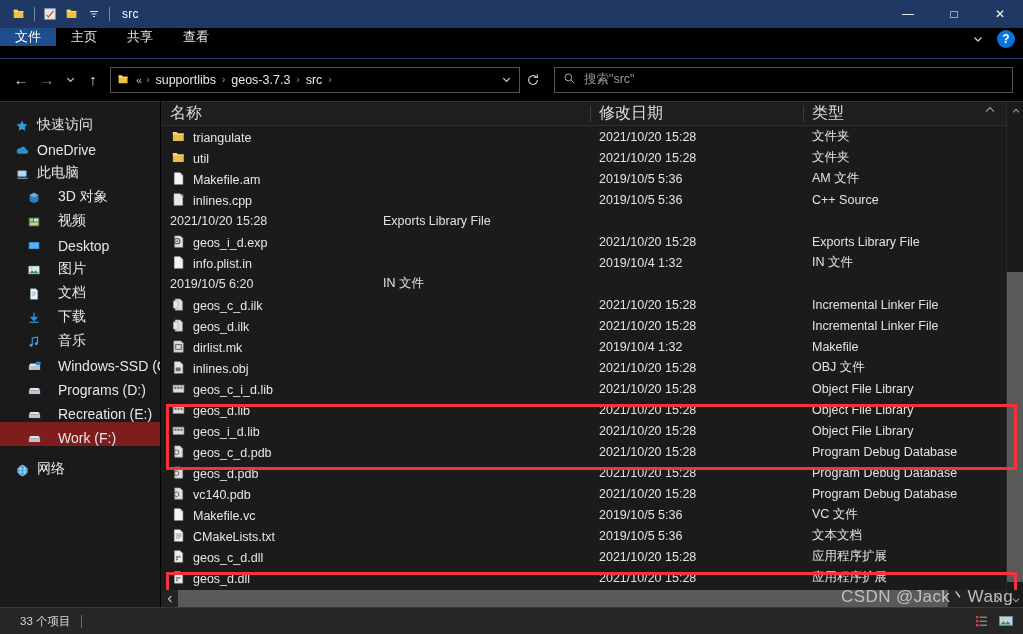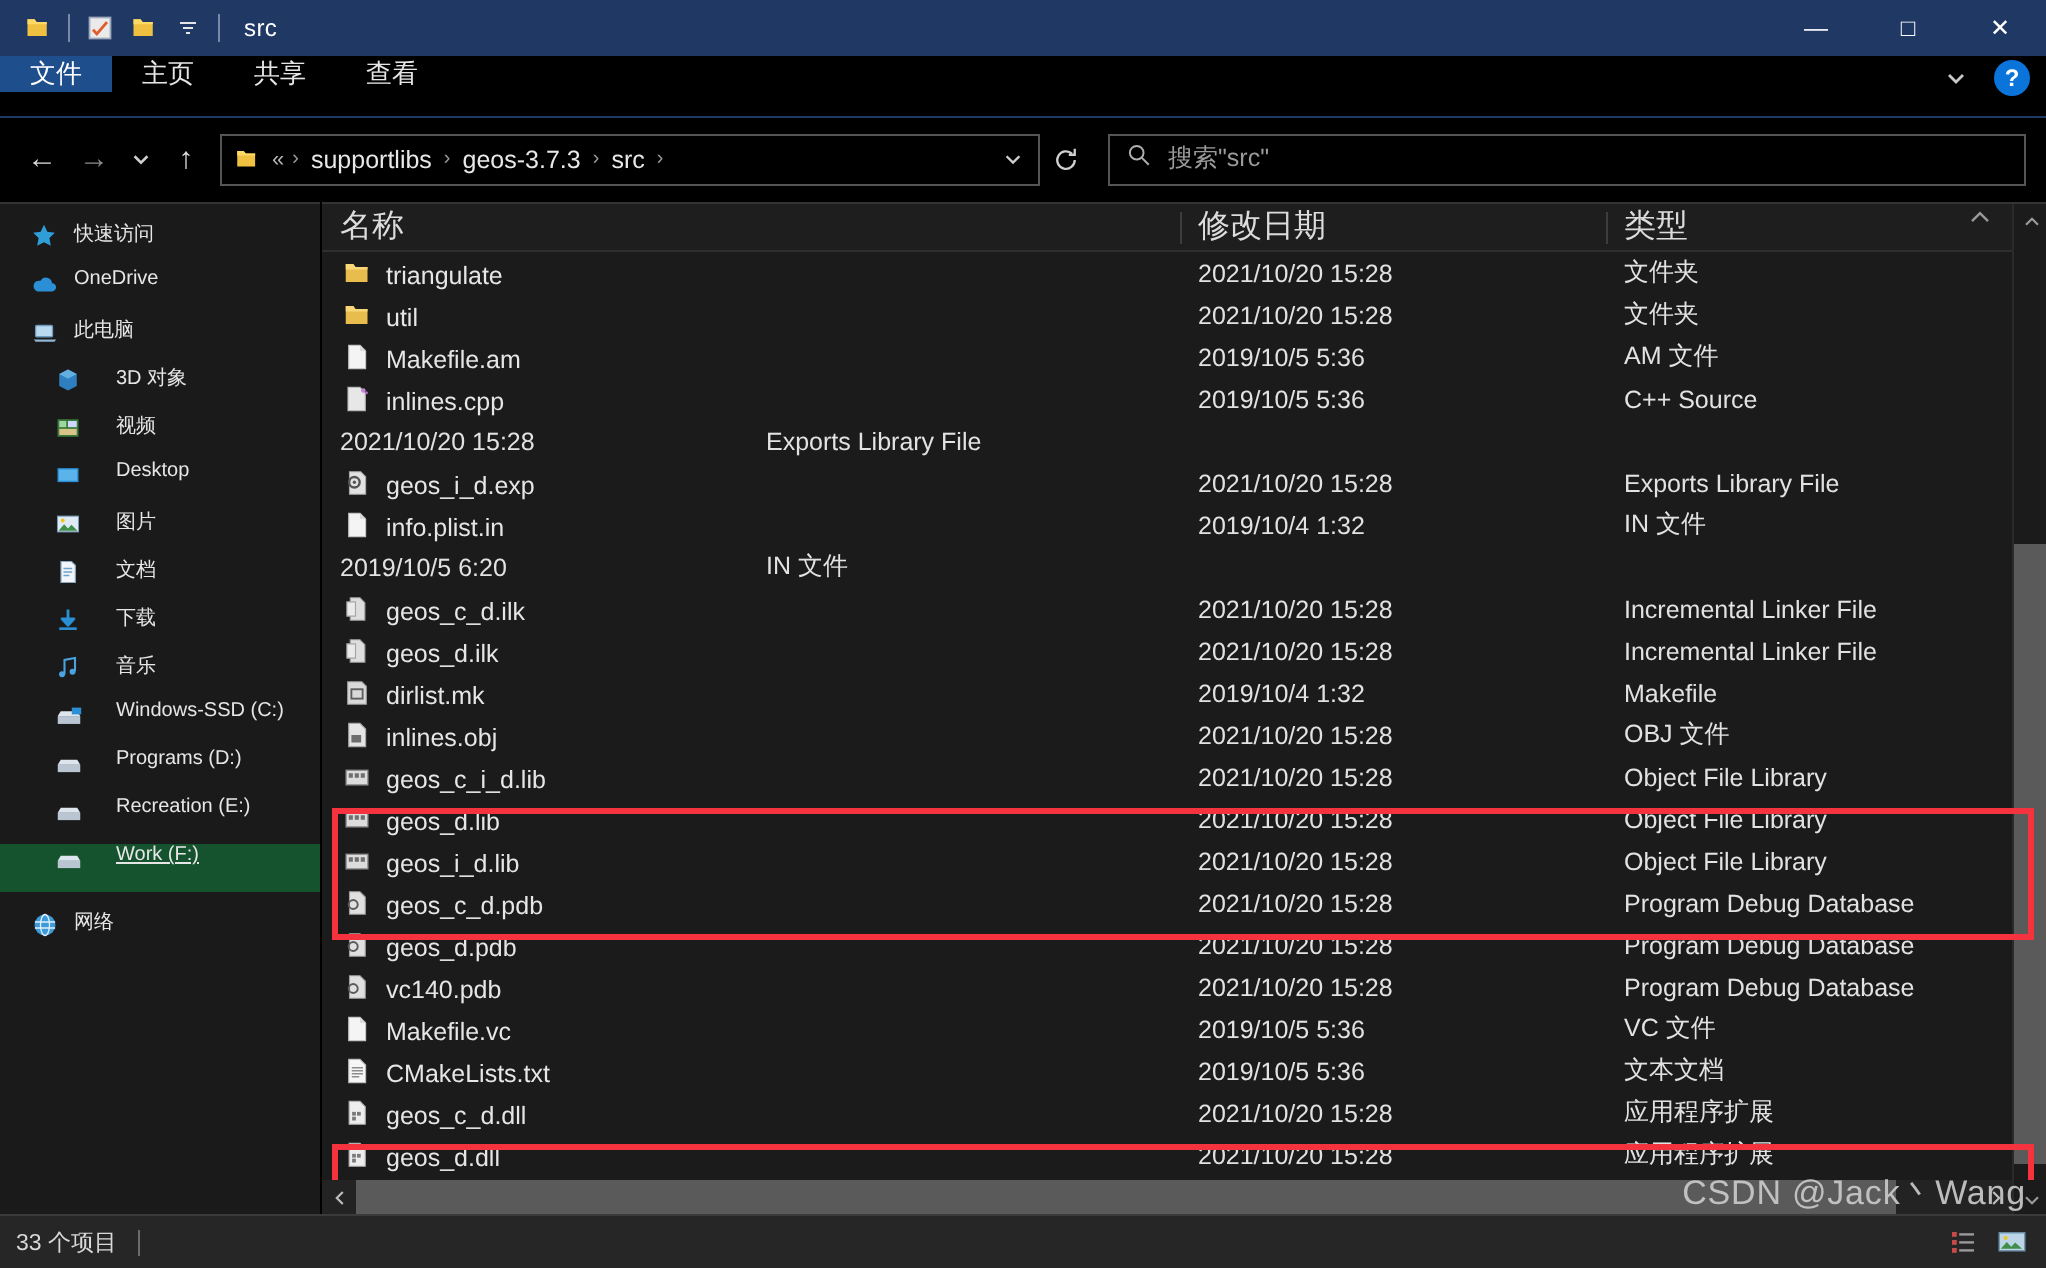--- a/index.html
+++ b/index.html
@@ -101,25 +101,25 @@
 
   
   .sidebar {
     position: absolute; left: 0; top: 101px; width: 160px; height: 506px;
     background: #1a1a1a;
     border-top: 1px solid #333;
     overflow: hidden;
     padding-top: 8px;
   }
   .nav-item {
-    height: 24px; display: flex; align-items: flex-start; gap: 7px;
-    padding-left: 14px; font-size: 10px; color: #e6e6e6; white-space: nowrap;
+    height: 24px; display: flex; align-items: flex-end; gap: 7px;
+    padding-left: 14px; font-size: 14px; color: #e6e6e6; white-space: nowrap;
   }
   .nav-item.indent { padding-left: 26px; gap: 16px; }
-  .nav-item.selected { background: #14532d; text-decoration: underline; }
+  .nav-item.selected { background: #7f1d1d; }
   .nav-ico { width: 16px; height: 16px; display: flex; align-items: center; justify-content: center; flex: 0 0 16px; }
 
   
   .mainpane {
     position: absolute; left: 161px; top: 101px;
     width: 862px; height: 506px;
     background: #1b1b1b;
     border-top: 1px solid #333;
   }
   .colheader {
@@ -185,21 +185,21 @@
   .hscroll-left { left: 0; }
   .hscroll-right { right: 0; }
   .hthumb { position: absolute; left: 17px; top: 0; height: 17px; width: 770px; background: #5a5a5a; }
 
   
   .statusbar {
     position: absolute; left: 0; bottom: 0; width: 1023px; height: 27px;
     background: #262626; border-top: 1px solid #3a3a3a;
     display: flex; align-items: center;
   }
-  .status-left { font-size: 11.5px; color: #d8d8d8; padding-left: 8px; display:flex; align-items:center; gap:10px; }
+  .status-left { font-size: 11.5px; color: #d8d8d8; padding-left: 20px; display:flex; align-items:center; gap:10px; }
   .status-sep { width: 1px; height: 13px; background: #6b6b6b; display:inline-block; }
   .status-right { margin-left: auto; display: flex; align-items: center; gap: 2px; padding-right: 6px; }
   .viewbtn { width: 22px; height: 21px; display:flex; align-items:center; justify-content:center; }
 
   .watermark {
     position: absolute; right: 10px; bottom: 26px;
     font-size: 17px; color: #c9c9c9; opacity: .92;
     font-family: "Liberation Sans", sans-serif;
     letter-spacing: .4px; z-index: 40; pointer-events: none;
   }

